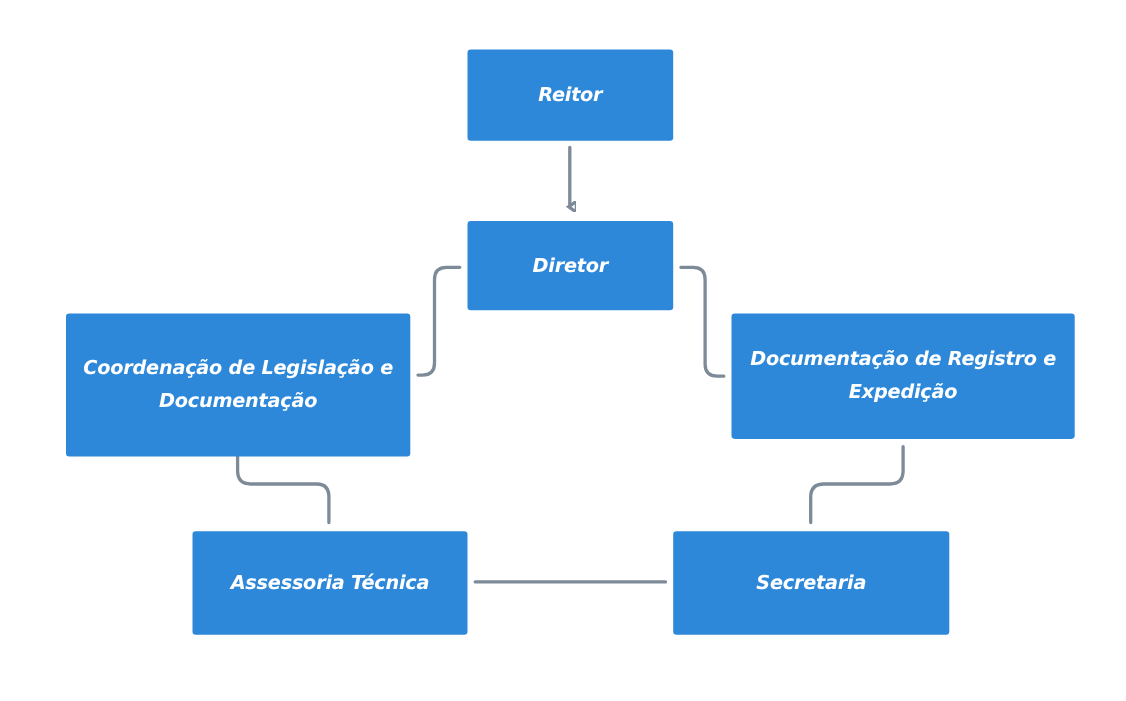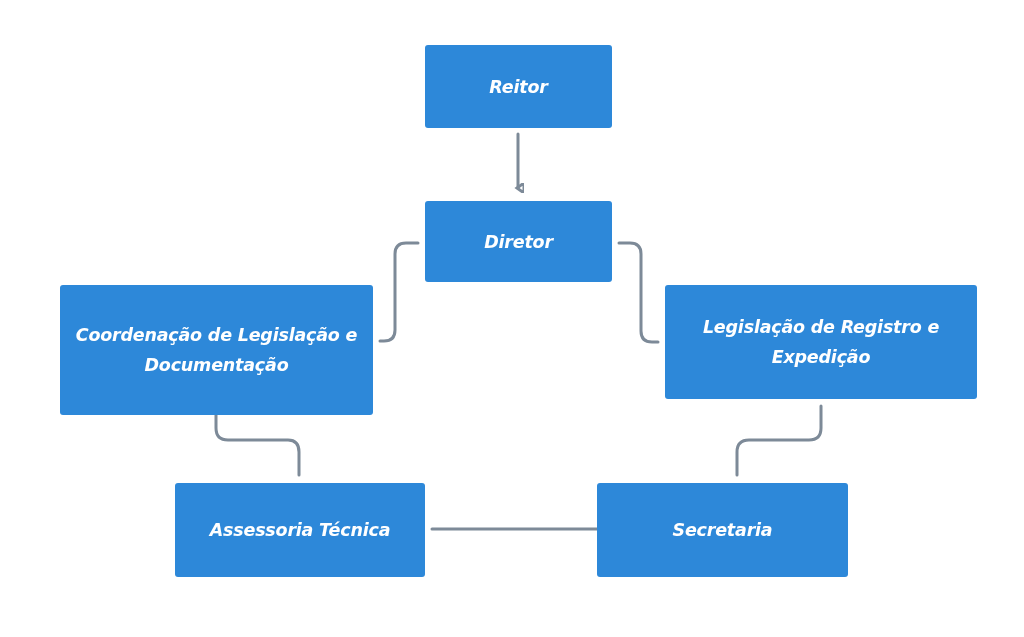--- a/index.html
+++ b/index.html
@@ -55,23 +55,23 @@
 
   <div class="node" style="left:425px; top:201px; width:187px; height:81px;">
     <span>Diretor</span>
   </div>
 
   <div class="node" style="left:60px; top:285px; width:313px; height:130px; padding:0 14px;">
     <span>Coordenação de Legislação e Documentação</span>
   </div>
 
   <div class="node" style="left:665px; top:285px; width:312px; height:114px; padding:0 14px;">
-    <span>Legislação de Registro e Expedição</span>
+    <span>Documentação de Registro e Expedição</span>
   </div>
 
   <div class="node" style="left:175px; top:483px; width:250px; height:94px;">
     <span>Assessoria Técnica</span>
   </div>
 
-  <div class="node" style="left:597px; top:483px; width:251px; height:94px;">
+  <div class="node" style="left:612px; top:483px; width:251px; height:94px;">
     <span>Secretaria</span>
   </div>
 </div>
 
 </body></html>

